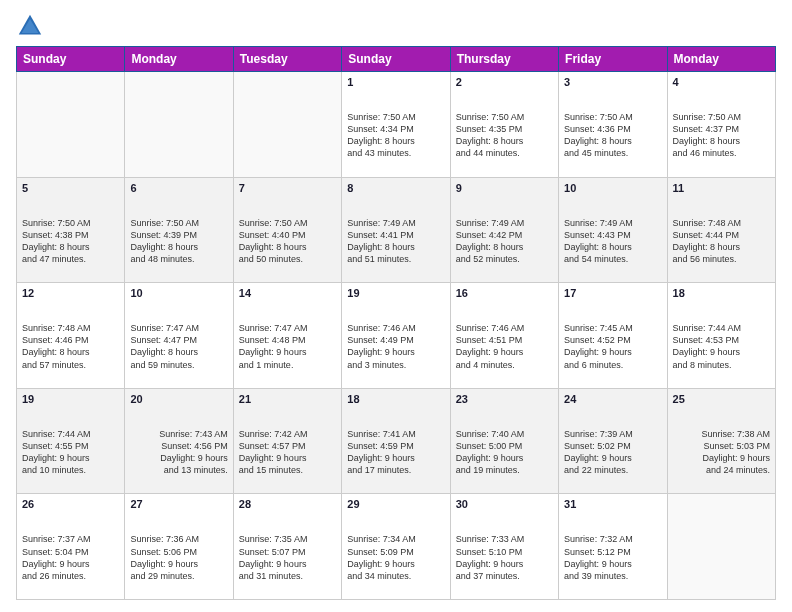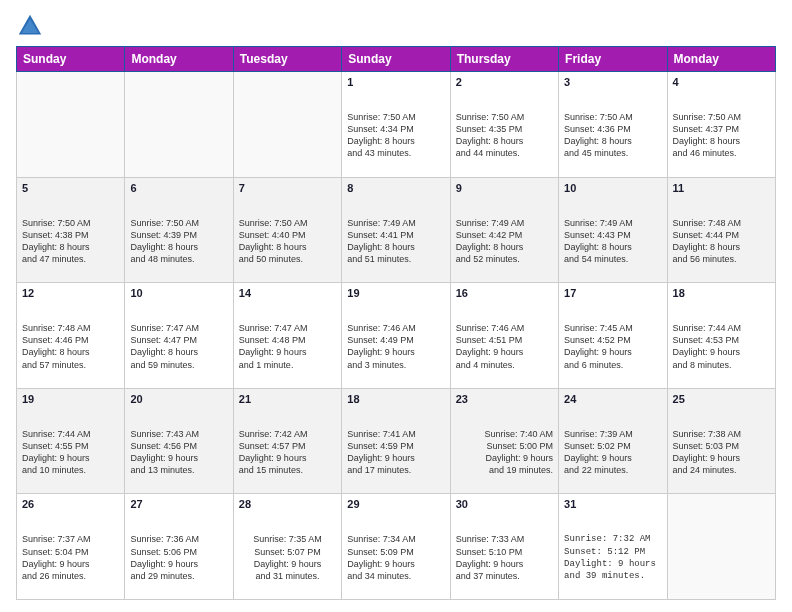--- a/index.html
+++ b/index.html
@@ -277,56 +277,56 @@
         <tr class="row-shaded">
           <td>
             <div class="day-number">19</div>
             <div class="day-info" style="white-space: pre-line;">Sunrise: 7:44 AM
 Sunset: 4:55 PM
 Daylight: 9 hours
 and 10 minutes.</div>
           </td>
           <td>
             <div class="day-number">20</div>
-            <div class="day-info" style="white-space: pre-line;">Sunrise: 7:43 AM
+            <div class="day-info" style="white-space: pre-line; text-align: right;">Sunrise: 7:43 AM
 Sunset: 4:56 PM
 Daylight: 9 hours
 and 13 minutes.</div>
           </td>
           <td>
             <div class="day-number">21</div>
             <div class="day-info" style="white-space: pre-line;">Sunrise: 7:42 AM
 Sunset: 4:57 PM
 Daylight: 9 hours
 and 15 minutes.</div>
           </td>
           <td>
             <div class="day-number">18</div>
             <div class="day-info" style="white-space: pre-line;">Sunrise: 7:41 AM
 Sunset: 4:59 PM
 Daylight: 9 hours
 and 17 minutes.</div>
           </td>
           <td>
             <div class="day-number">23</div>
-            <div class="day-info" style="white-space: pre-line; text-align: right;">Sunrise: 7:40 AM
+            <div class="day-info" style="white-space: pre-line;">Sunrise: 7:40 AM
 Sunset: 5:00 PM
 Daylight: 9 hours
 and 19 minutes.</div>
           </td>
           <td>
             <div class="day-number">24</div>
             <div class="day-info" style="white-space: pre-line;">Sunrise: 7:39 AM
 Sunset: 5:02 PM
 Daylight: 9 hours
 and 22 minutes.</div>
           </td>
           <td>
             <div class="day-number">25</div>
-            <div class="day-info" style="white-space: pre-line;">Sunrise: 7:38 AM
+            <div class="day-info" style="white-space: pre-line; text-align: right;">Sunrise: 7:38 AM
 Sunset: 5:03 PM
 Daylight: 9 hours
 and 24 minutes.</div>
           </td>
         </tr>
         <tr class="row-white">
           <td>
             <div class="day-number">26</div>
             <div class="day-info" style="white-space: pre-line;">Sunrise: 7:37 AM
 Sunset: 5:04 PM
@@ -335,42 +335,42 @@
           </td>
           <td>
             <div class="day-number">27</div>
             <div class="day-info" style="white-space: pre-line;">Sunrise: 7:36 AM
 Sunset: 5:06 PM
 Daylight: 9 hours
 and 29 minutes.</div>
           </td>
           <td>
             <div class="day-number">28</div>
-            <div class="day-info" style="white-space: pre-line; text-align: center;">Sunrise: 7:35 AM
+            <div class="day-info" style="white-space: pre-line;">Sunrise: 7:35 AM
 Sunset: 5:07 PM
 Daylight: 9 hours
 and 31 minutes.</div>
           </td>
           <td>
             <div class="day-number">29</div>
             <div class="day-info" style="white-space: pre-line;">Sunrise: 7:34 AM
 Sunset: 5:09 PM
 Daylight: 9 hours
 and 34 minutes.</div>
           </td>
           <td>
             <div class="day-number">30</div>
             <div class="day-info" style="white-space: pre-line;">Sunrise: 7:33 AM
 Sunset: 5:10 PM
 Daylight: 9 hours
 and 37 minutes.</div>
           </td>
           <td>
             <div class="day-number">31</div>
-            <div class="day-info" style="white-space: pre-line; font-family: Liberation Mono, monospace;">Sunrise: 7:32 AM
+            <div class="day-info" style="white-space: pre-line;">Sunrise: 7:32 AM
 Sunset: 5:12 PM
 Daylight: 9 hours
 and 39 minutes.</div>
           </td>
           <td class="empty"></td>
         </tr>
       </tbody>
   </table>
 </div>
 

